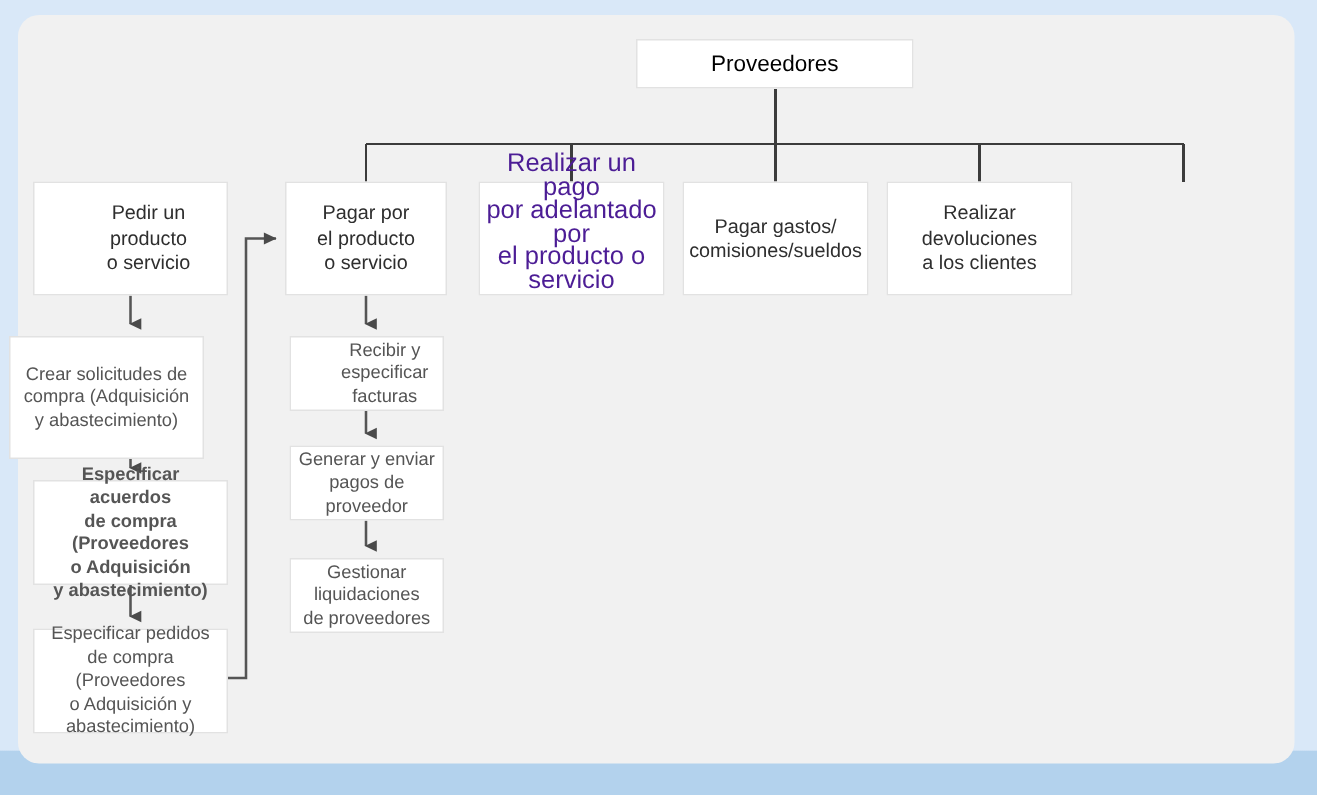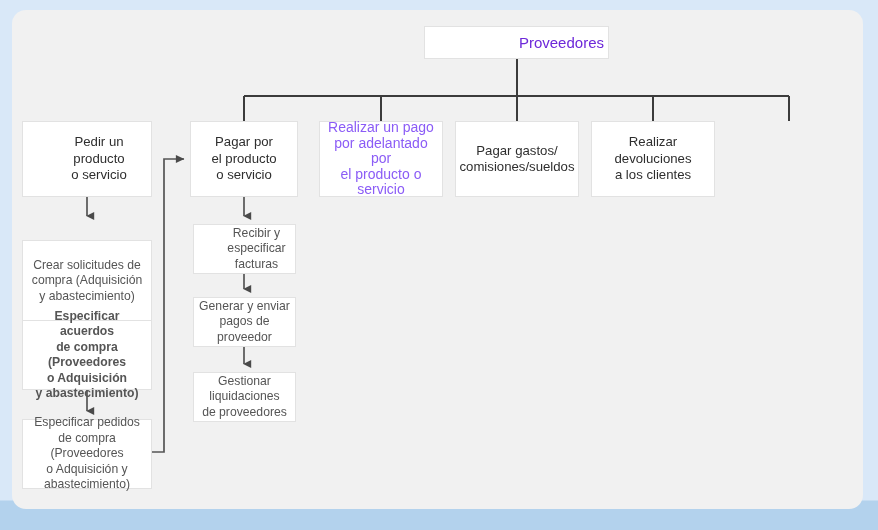--- a/index.html
+++ b/index.html
@@ -44,34 +44,34 @@
     align-items: center;
     justify-content: center;
     text-align: center;
     color: #555555;
     font-size: 12.2px;
     line-height: 15.5px;
     padding: 2px 4px;
     white-space: pre-line;
   }
   .node.lvl1 {
-    color: #6d28d9;
+    color: #000000;
     font-size: 15px;
     line-height: 19px;
-    justify-content: flex-end;
   }
   .node.lvl2 {
     color: #2e2e2e;
     font-size: 13.2px;
     line-height: 16.5px;
   }
   .node.lvl2b {
-    color: #8b5cf6;
-    font-size: 14px;
+    color: #4c1d95;
+    font-size: 17px;
     line-height: 15.5px;
+    align-items: flex-end;
   }
   #wires {
     position: absolute;
     left: 0; top: 0;
     width: 878px; height: 530px;
     pointer-events: none;
   }
 </style>
 </head>
 <body>
@@ -139,21 +139,21 @@
   <div class="node lvl2" style="left:455px; top:121px; width:124px; height:76px;">
     <span>Pagar gastos/
 comisiones/sueldos</span>
   </div>
   <div class="node lvl2" style="left:591px; top:121px; width:124px; height:76px;">
     <span>Realizar
 devoluciones
 a los clientes</span>
   </div>
 
-  <div class="node" style="left:22px; top:224px; width:130px; height:82px;margin-top:16px;">
+  <div class="node" style="left:6px; top:224px; width:130px; height:82px;">
     <span>Crear solicitudes de
 compra (Adquisición
 y abastecimiento)</span>
   </div>
   <div class="node" style="left:22px; top:320px; width:130px; height:70px;font-weight:bold;">
     <span>Especificar acuerdos
 de compra (Proveedores
 o Adquisición
 y abastecimiento)</span>
   </div>

